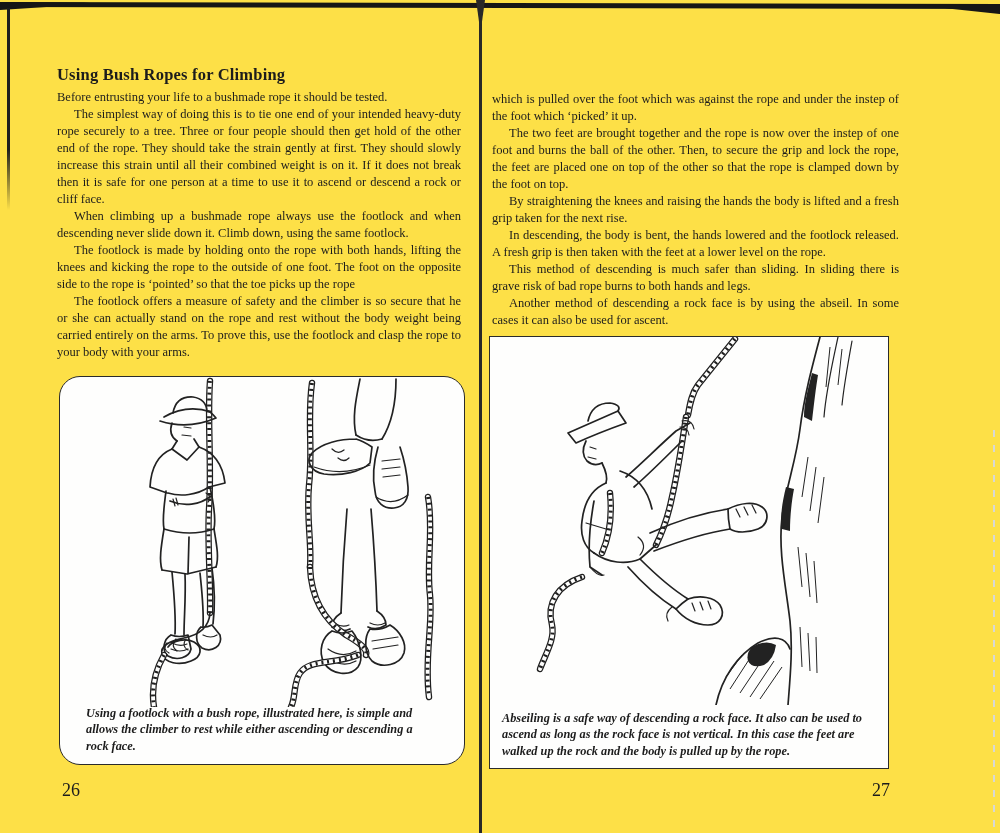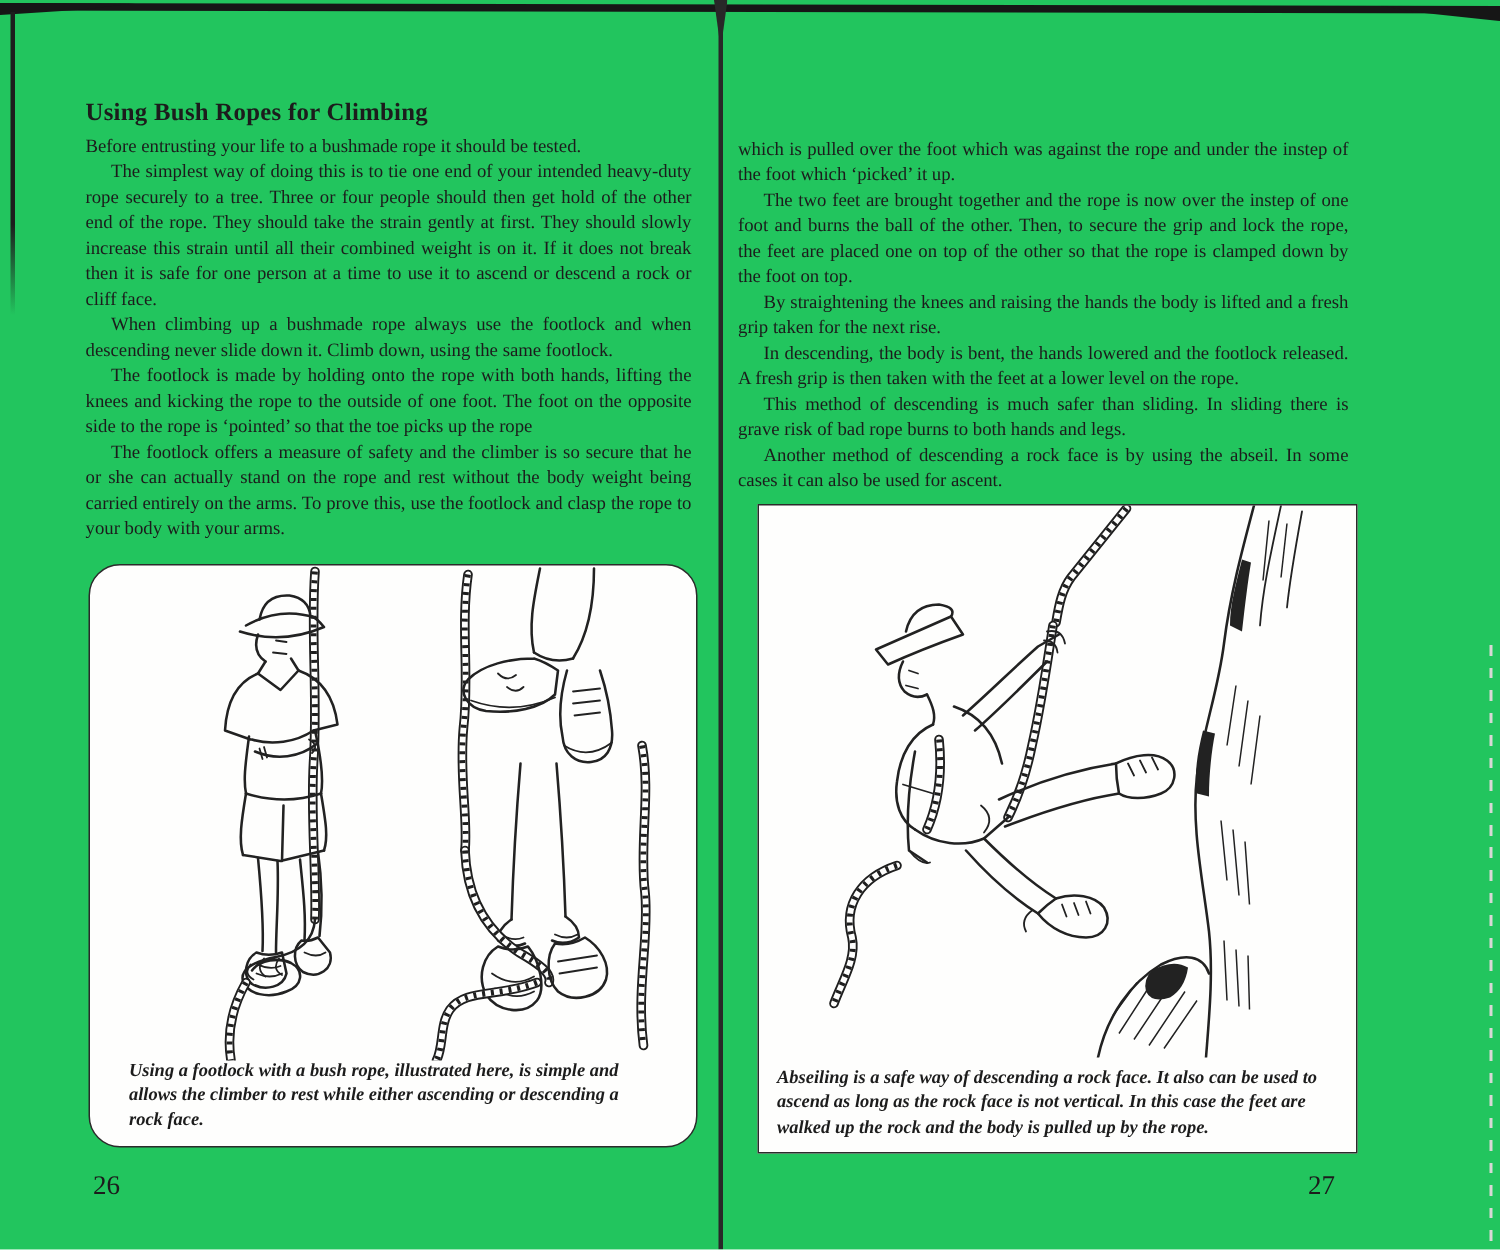--- a/index.html
+++ b/index.html
@@ -1,18 +1,18 @@
 <!DOCTYPE html>
 <html><head>
 <meta charset="utf-8">
 <style>
   html,body{margin:0;padding:0;background:#ffffff;}
   .canvas{
     position:relative;width:1000px;height:833px;margin:0 auto;
-    background:#22c55e;overflow:hidden;
+    background:#fde047;overflow:hidden;
     font-family:"Liberation Serif","DejaVu Serif",serif;color:#1c1c1c;
   }
   
   .top-edge{position:absolute;left:0;top:3px;width:1000px;height:5px;background:#161616;transform:rotate(0.12deg);}
   .top-edge::before{content:"";position:absolute;left:0;top:0;width:90px;height:8px;background:#161616;clip-path:polygon(0 0,100% 0,60% 55%,0 100%);}
   .top-edge::after{content:"";position:absolute;right:0;top:0;width:80px;height:10px;background:#161616;clip-path:polygon(0 0,100% 0,100% 100%,35% 45%);}
   .left-edge{position:absolute;left:7px;top:8px;width:3px;height:202px;background:linear-gradient(#1d1d1d 70%,rgba(29,29,29,0));}
   .spine{position:absolute;left:479px;top:0;width:3px;height:833px;background:#282828;}
   .spine::before{content:"";position:absolute;left:-3px;top:0;width:9px;height:26px;background:#282828;clip-path:polygon(0 0,100% 0,60% 100%,40% 100%);}
   .right-smudge{position:absolute;left:993px;top:430px;width:2px;height:400px;
@@ -20,21 +20,21 @@
   
   .text-col{position:absolute;text-align:justify;font-size:12.5px;line-height:17px;}
   #text-left{left:57px;top:64px;width:404px;}
   #text-right{left:492px;top:67px;width:407px;margin-top:24px;}
   .text-col h1{font-size:16.5px;line-height:22px;font-weight:bold;margin:0 0 3px 0;letter-spacing:.2px;text-align:left;}
   .text-col p{margin:0;text-indent:17px;}
   .text-col p.noindent{text-indent:0;}
   
   .figure{position:absolute;border:1.6px solid #2b2b2b;background:#fefefd;box-sizing:border-box;}
   #figure-left{left:59px;top:376px;width:406px;height:389px;border-radius:21px;}
-  #figure-right{left:505px;top:336px;width:400px;height:433px;}
+  #figure-right{left:489px;top:336px;width:400px;height:433px;}
   .figure svg{position:absolute;left:0;top:0;}
   .figure figcaption{position:absolute;font-style:italic;font-weight:600;font-size:12.3px;line-height:16.5px;text-align:left;}
   #figure-left figcaption{left:26px;right:32px;bottom:10px;}
   #figure-right figcaption{left:12px;right:14px;bottom:9px;}
   .pagenum{position:absolute;font-size:18px;}
   #pn-left{left:62px;top:780px;}
   #pn-right{left:872px;top:780px;}
   
   .sk{stroke:#222;stroke-width:1.7;fill:none;stroke-linecap:round;stroke-linejoin:round;}
   .sk2{stroke:#222;stroke-width:1.2;fill:none;stroke-linecap:round;stroke-linejoin:round;}

